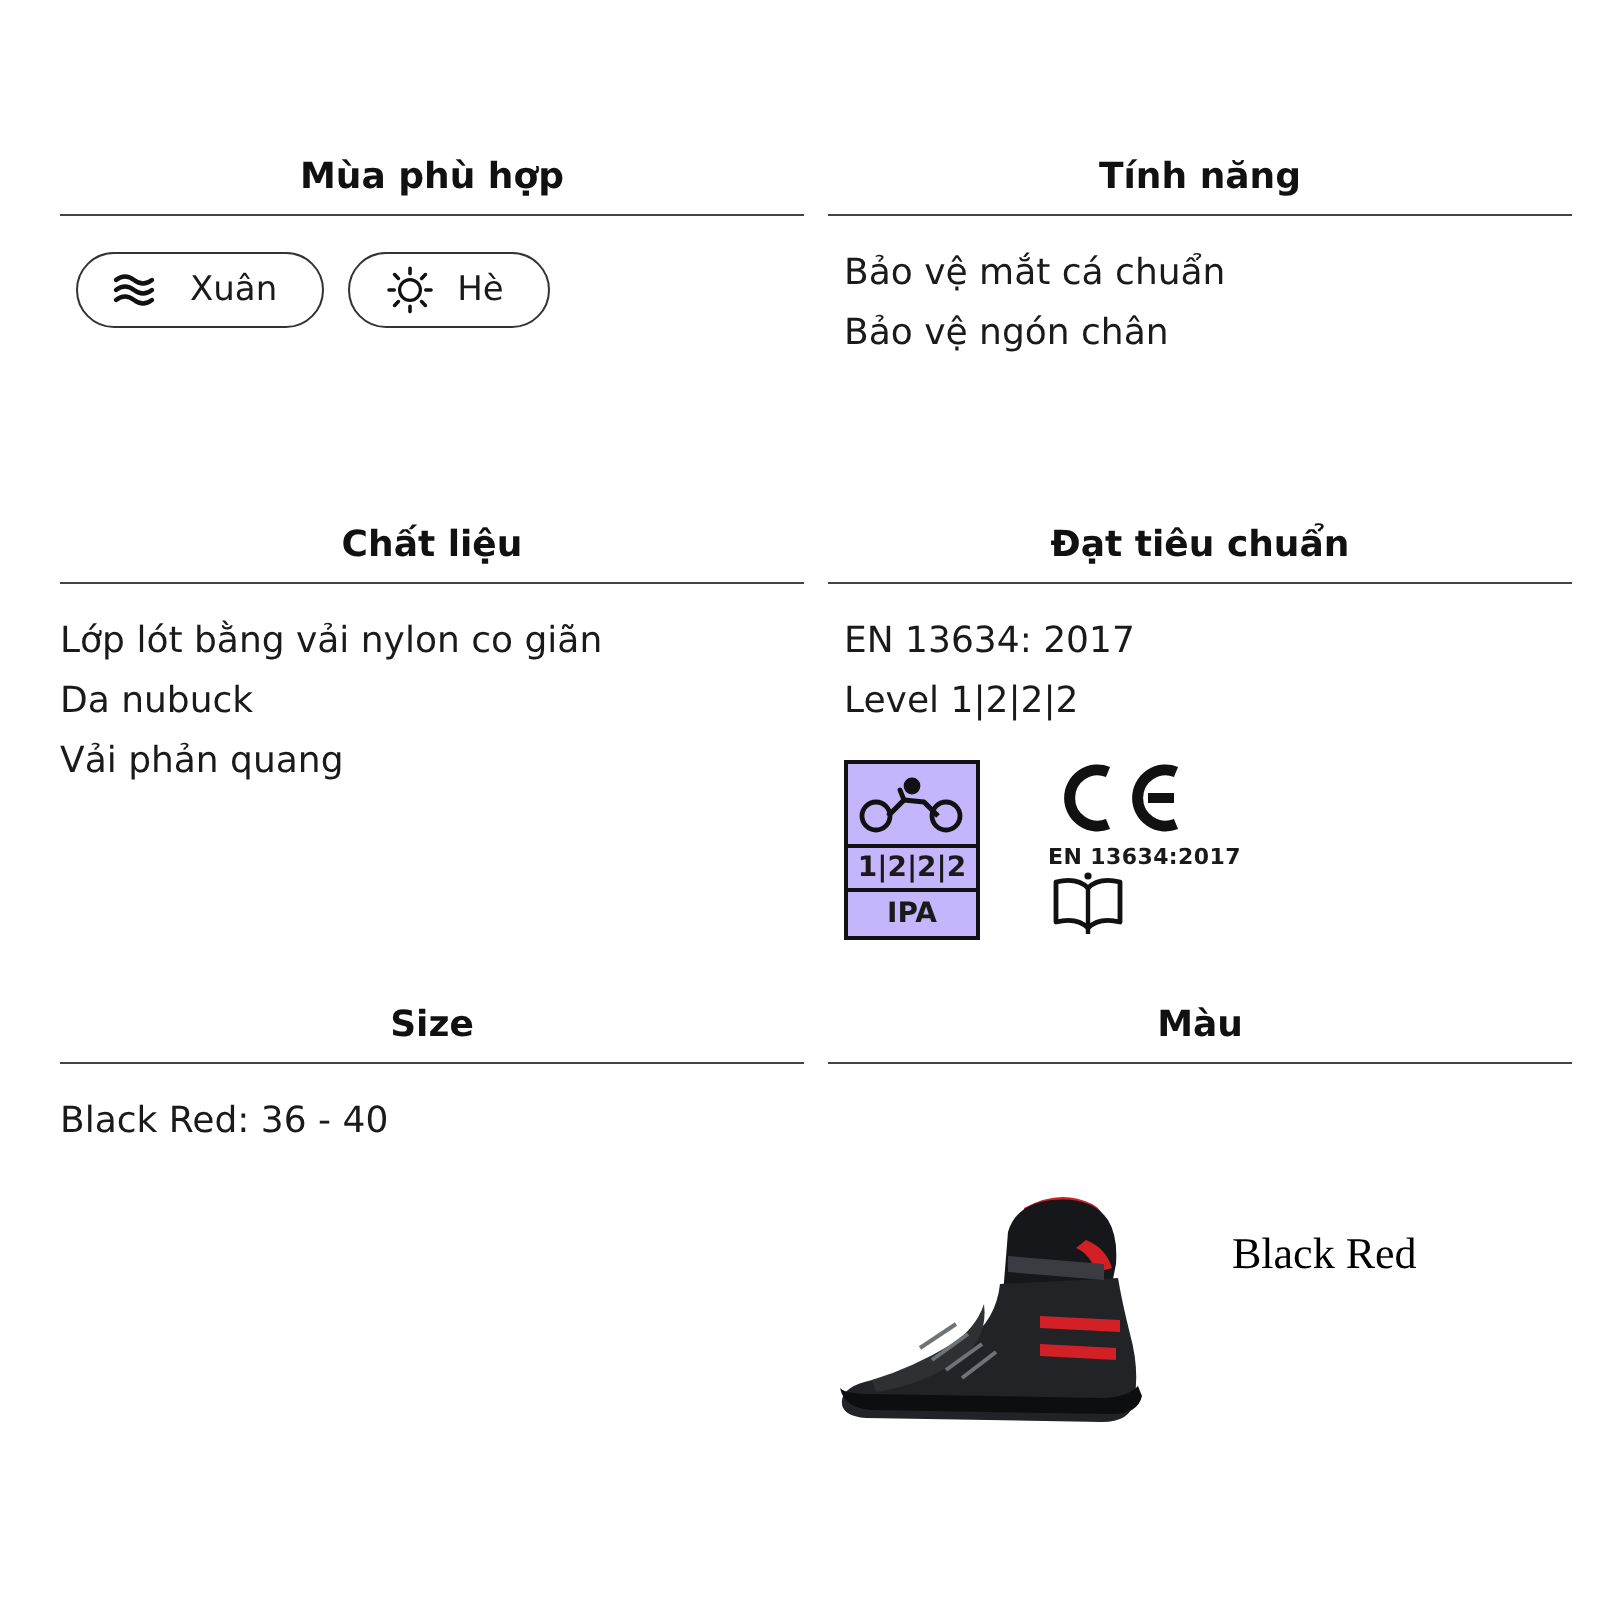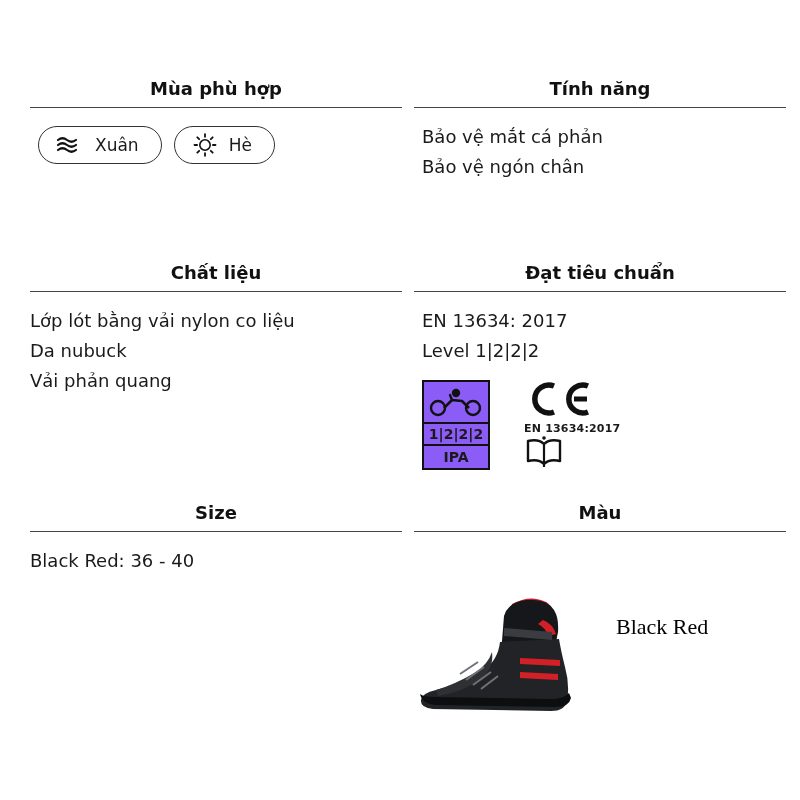--- a/index.html
+++ b/index.html
@@ -67,21 +67,21 @@
   
   .badges {
     display: flex;
     align-items: flex-start;
     gap: 34px;
     padding: 14px 0 0 22px;
   }
   .badge-box {
     width: 68px;
     border: 2px solid #111;
-    background: #8b5cf6;
+    background: #c4b5fd;
   }
   .badge-top {
     height: 42px;
     display: flex;
     align-items: center;
     justify-content: center;
     border-bottom: 2px solid #111;
   }
   .badge-mid {
     height: 22px;
@@ -192,30 +192,30 @@
         <span>Hè</span>
       </div>
 
     </div>
   </div>
 
   <div class="col-right" style="top:78px;">
     <div class="sec-title">Tính năng</div>
     <div class="rule"></div>
     <div class="lines pad-left2">
-      <div class="line">Bảo vệ mắt cá phản</div>
+      <div class="line">Bảo vệ mắt cá chuẩn</div>
       <div class="line">Bảo vệ ngón chân</div>
     </div>
   </div>
 
   <div class="col-left" style="top:262px;">
     <div class="sec-title">Chất liệu</div>
     <div class="rule"></div>
     <div class="lines pad-left">
-      <div class="line">Lớp lót bằng vải nylon co liệu</div>
+      <div class="line">Lớp lót bằng vải nylon co giãn</div>
       <div class="line">Da nubuck</div>
       <div class="line">Vải phản quang</div>
     </div>
   </div>
 
   <div class="col-right" style="top:262px;">
     <div class="sec-title">Đạt tiêu chuẩn</div>
     <div class="rule"></div>
     <div class="lines pad-left2">
       <div class="line">EN 13634: 2017</div>

